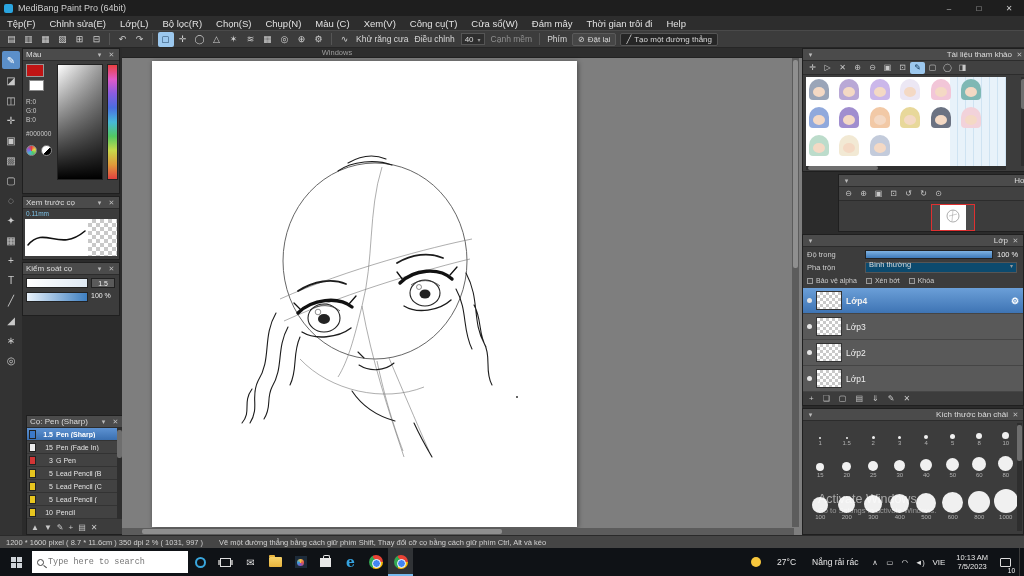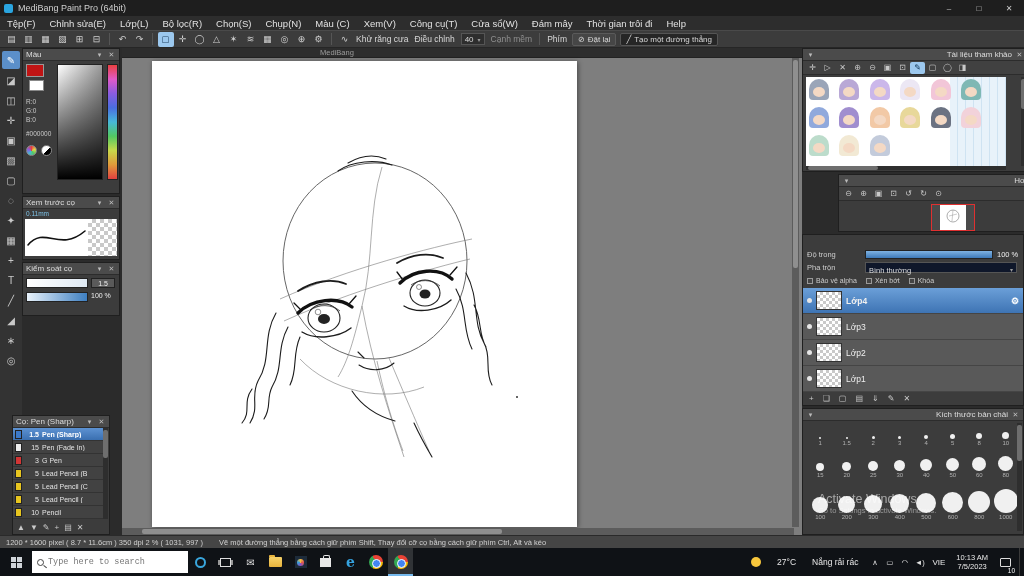--- a/index.html
+++ b/index.html
@@ -69,21 +69,21 @@
 .navthumbwrap{position:absolute;left:92px;top:29px;width:44px;height:27px;border:1px solid #e03030;display:flex;align-items:center;justify-content:center;background:#4a4a4a}
 .navthumb{width:26px;height:25px;background:#fff}
 
 .lrow{height:26px;display:flex;align-items:center;gap:4px;padding:0 4px;background:#595959;border-bottom:1px solid #454545;font-size:8.5px;color:#efefef}
 .lrow.sel{background:linear-gradient(#6b9fd8,#3e74b4);font-weight:bold}
 .ldot{width:5px;height:5px;border-radius:50%;background:#e6e6e6;flex:none}
 .lthumb{width:26px;height:19px;border:1px solid #333;flex:none;background-size:6px 6px}
 .lgear{margin-left:auto;font-size:9px;color:#fff}
 .lcheck{display:flex;align-items:center;gap:3px;font-size:7px;color:#ccc}
 .cbx{width:6px;height:6px;border:1px solid #999;background:#444;flex:none}
-.lselect{height:11px;background:#0f172a;border:1px solid #555;display:flex;align-items:flex-start;font-size:7.5px;padding:3px 3px;color:#ddd}
+.lselect{height:11px;background:#0c4a6e;border:1px solid #555;display:flex;align-items:flex-end;font-size:7.5px;padding:3px 3px;color:#ddd}
 .lslider{height:9px;background:linear-gradient(#7fb2e2,#3d79b8);border:1px solid #222}
 
 .bsrow{display:flex;justify-content:space-around;align-items:flex-end;padding:0 4px}
 .bs{display:flex;flex-direction:column;align-items:center;justify-content:flex-end;width:24px}
 .bs i{background:#f0f0f0;border-radius:50%;display:block}
 .bs .num{font-size:6px;color:#b0b0b0;margin-top:1px;line-height:7px}
 
 .statusbar{left:0;top:535px;width:1024px;height:13px;background:#454545;border-top:1px solid #2a2a2a;display:flex;align-items:center;gap:16px;font-size:7.5px;color:#d0d0d0;padding:0 6px;white-space:nowrap;overflow:hidden}
 
 .taskbar{left:0;top:548px;width:1024px;height:28px;background:#0f1216;display:flex;align-items:center;color:#e8e8e8}
@@ -255,21 +255,21 @@
         <span class="sp"></span>
       <span class="phi">▾</span>
       <span class="phi">✕</span>
     </div>
     <div class="abs ctrack" style="left:3px;top:15px;width:62px;background:linear-gradient(to right,#fff,#dfe9f3)"></div>
     <div class="abs cval" style="left:68px;top:15px;width:24px">1.5</div>
     <div class="abs ctrack" style="left:3px;top:29px;width:62px;background:linear-gradient(to right,#e8f2fb,#3e7fc1)"></div>
     <div class="abs" style="left:68px;top:29px;font-size:7px;color:#eee">100 %</div>
   </div>
 
-  <div class="panel" style="left:12px;top:415px;width:98px;height:120px">
+  <div class="panel" style="left:26px;top:415px;width:98px;height:120px">
     <div class="ph">
       <span>Cọ: Pen (Sharp)</span>
         <span class="sp"></span>
       <span class="phi">▾</span>
       <span class="phi">✕</span>
     </div>
     <div class="abs" style="left:0;top:12px;width:91px">
       <div class="brow sel">
           <i class="bchip" style="background: rgb(59, 121, 201);"></i>
           <span class="bsizetxt">1.5</span>
@@ -314,21 +314,21 @@
       <span>▼</span>
       <span>✎</span>
       <span>+</span>
       <span>▤</span>
       <span>✕</span>
     </div>
   </div>
 
   <div class="canvasarea abs">
     <div class="doctabs">
-      <span class="doctab">MediBang</span>
+      <span class="doctab">Windows</span>
     </div>
     <div class="page">
       <svg width="425" height="466" viewBox="0 0 425 466">
         <ellipse cx="223" cy="200" rx="92" ry="98" fill="none" stroke="#555" stroke-width="0.9"></ellipse>
         <path d="M230 106 C216 150 222 200 210 245 C202 278 196 300 186 316 M210 245 C220 300 236 348 252 396 M128 238 C195 208 280 186 320 178 M132 260 C198 230 284 206 318 198 M148 298 C178 330 232 342 272 326 M237 297 C251 330 262 356 277 390 M225 300 C233 338 242 366 251 390" fill="none" stroke="#777" stroke-width="0.6"></path>
         <path d="M124 252 C110 276 120 298 106 320 C98 336 108 346 98 362 M136 266 C124 288 132 306 120 326 C114 338 120 346 112 358 M148 276 C140 294 146 308 138 324 M100 328 C90 342 100 350 90 362 M314 212 C328 238 320 260 332 282 C340 296 332 310 340 324 M304 228 C316 250 310 268 320 288 M322 244 C330 258 326 272 334 286 M196 102 C208 95 222 93 234 98 M186 110 C200 100 224 98 240 104" fill="none" stroke="#1c1c1c" stroke-width="1.1" stroke-linecap="round"></path>
         <path d="M146 230 C162 220 180 217 194 223 M245 202 C260 193 277 191 291 197" fill="none" stroke="#1c1c1c" stroke-width="1.8" stroke-linecap="round"></path>
         <path d="M146 252 C160 238 186 235 200 246 M248 222 C262 208 287 206 300 218" fill="none" stroke="#111" stroke-width="3.4" stroke-linecap="round"></path>
         <path d="M149 249 L142 242 M197 243 L204 235 M251 219 L245 211 M298 214 L305 206" fill="none" stroke="#111" stroke-width="1.3" stroke-linecap="round"></path>
         <path d="M150 271 C163 279 186 277 199 267 M252 245 C265 253 287 250 299 239" fill="none" stroke="#1c1c1c" stroke-width="1.4" stroke-linecap="round"></path>
@@ -417,20 +417,26 @@
       <div class="navthumb">
         <svg width="26" height="25">
             <circle cx="13" cy="11" r="6" fill="none" stroke="#888" stroke-width="0.7"></circle>
             <path d="M9 11 L17 9 M13 5 L12 16" stroke="#999" stroke-width="0.5"></path>
           </svg>
       </div>
     </div>
   </div>
 
   <div class="panel" style="left:802px;top:234px;width:222px;height:172px">
+    <div class="ph">
+      <span class="phi">▾</span>
+        <span class="sp"></span>
+      <span>Lớp</span>
+      <span class="phi">✕</span>
+    </div>
     <div class="abs" style="left:4px;top:15px;font-size:7.5px;color:#ccc">Độ trong</div>
     <div class="abs lslider" style="left:62px;top:15px;width:128px"></div>
     <div class="abs" style="left:194px;top:15px;font-size:7.5px;color:#eee">100 %</div>
     <div class="abs" style="left:4px;top:28px;font-size:7.5px;color:#ccc">Pha trộn</div>
     <div class="abs lselect" style="left:62px;top:27px;width:152px">
       <span>Bình thường</span>
         <span class="sp" style="flex:1"></span>
       <span style="font-size:6px;color:#999">▾</span>
     </div>
     <div class="abs" style="left:4px;top:42px;display:flex;gap:9px">

